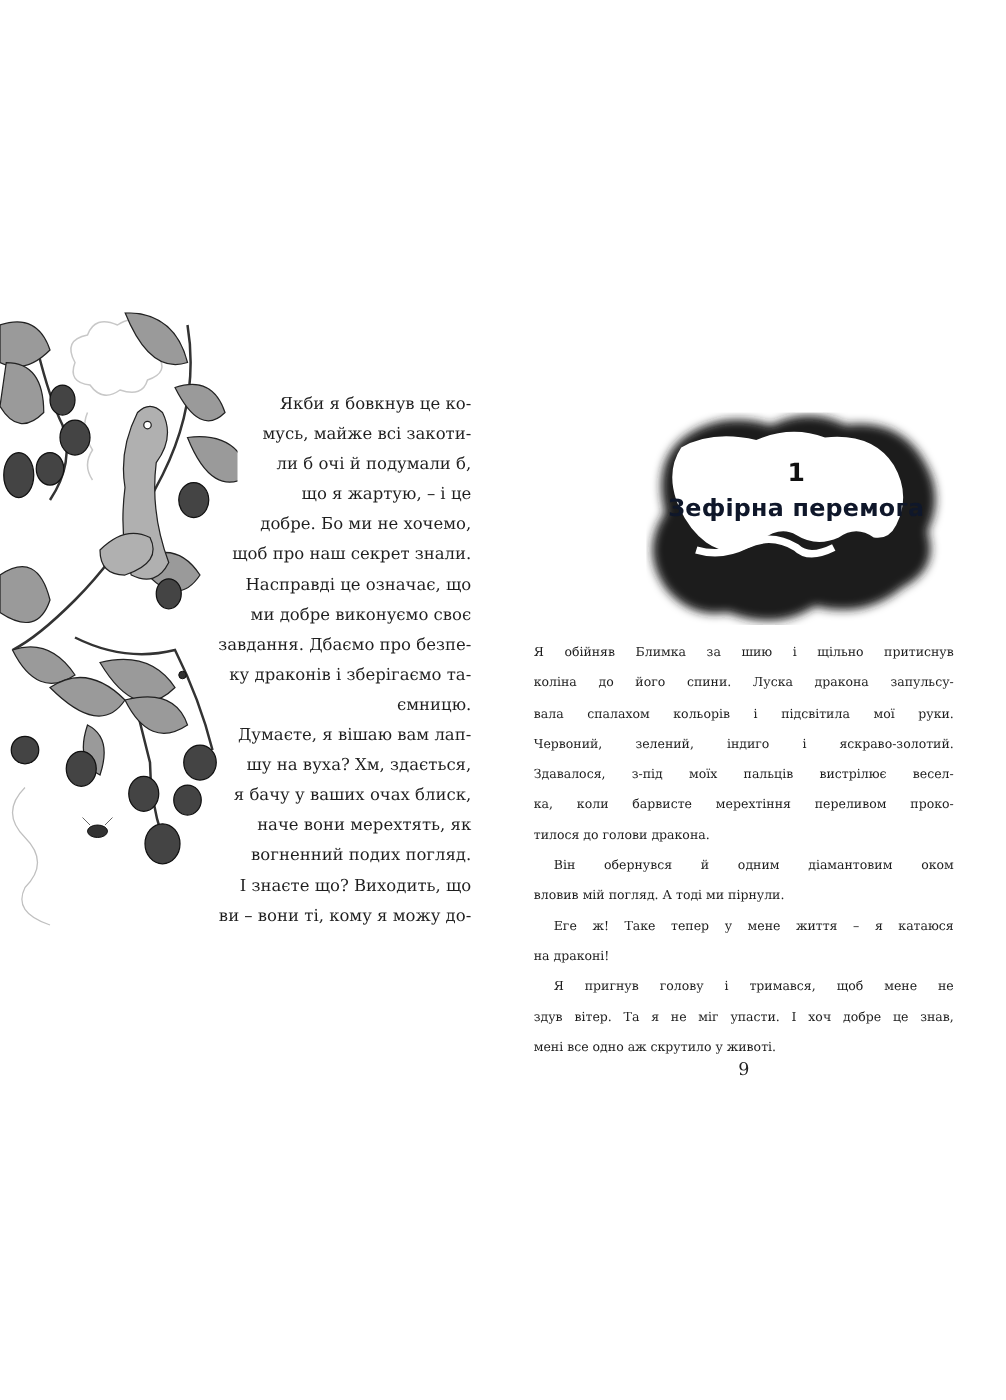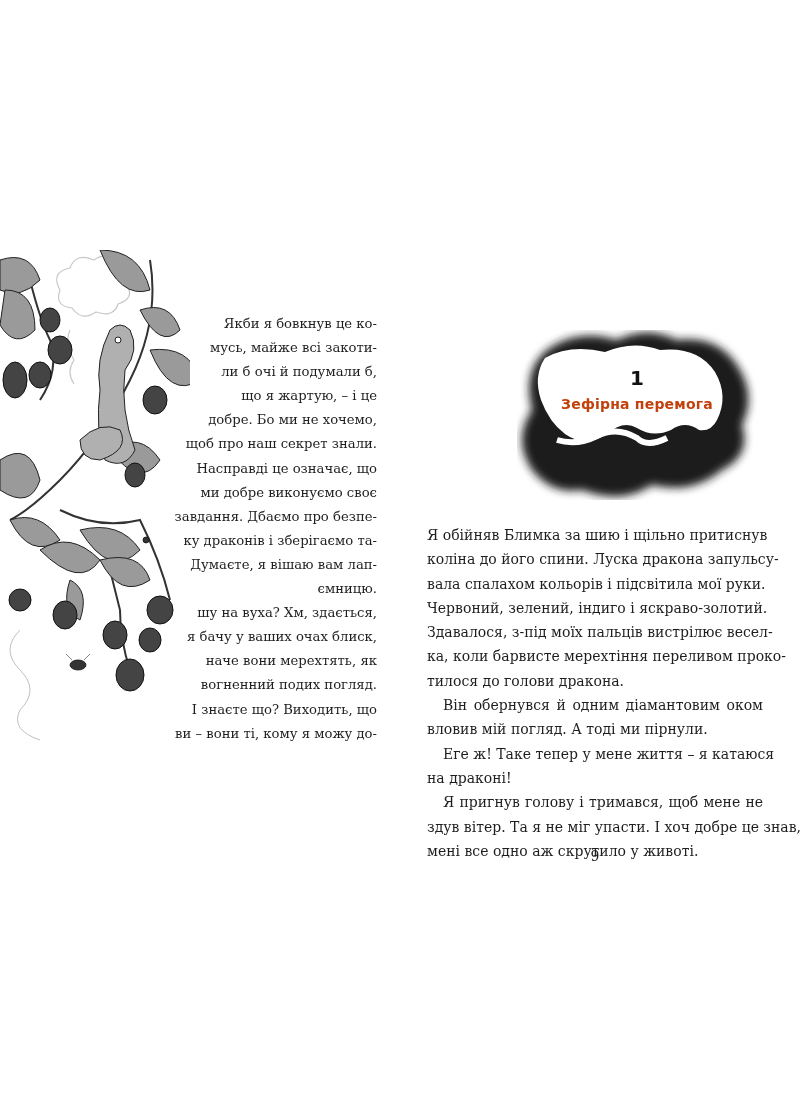--- a/index.html
+++ b/index.html
@@ -16,25 +16,25 @@
   .left-text .line { display: block; white-space: nowrap; }
   .right-page { position: absolute; left: 427px; top: 0; width: 336px; height: 1120px; }
   .chapter-badge { position: absolute; left: 90px; top: 330px; width: 240px; height: 170px; }
   .chapter-badge svg { position: absolute; left: 0; top: 0; }
   .chapter-number {
     position: absolute; left: 0; width: 100%; top: 36px; text-align: center;
     font-family: "DejaVu Sans", "Liberation Sans", sans-serif; font-weight: bold; font-size: 20px; color: #111;
   }
   .chapter-title {
     position: absolute; left: 0; width: 100%; top: 66px; text-align: center;
-    font-family: "DejaVu Sans", "Liberation Sans", sans-serif; font-weight: bold; font-size: 14px; color: #c2410c; letter-spacing: 0.2px;
+    font-family: "DejaVu Sans", "Liberation Sans", sans-serif; font-weight: bold; font-size: 19px; color: #0f172a; letter-spacing: 0.2px;
   }
   .body-text {
     position: absolute; left: 0; top: 511px; width: 336px;
-    font-size: 14px; line-height: 24.3px; text-align: justify; margin-top: 12px;
+    font-size: 10px; line-height: 24.3px; text-align: justify;
   }
   .body-text .line { display: block; white-space: nowrap; text-align-last: justify; }
   .body-text .line.last { text-align-last: left; }
   .body-text .indent { text-indent: 16px; }
   .page-number {
     position: absolute; left: 0; width: 336px; top: 848px; text-align: center;
     font-size: 14px; color: #222;
   }
 </style>
 </head>
@@ -107,22 +107,22 @@
     <span class="line">Якби я бовкнув це ко-</span>
     <span class="line">мусь, майже всі закоти-</span>
     <span class="line">ли б очі й подумали б,</span>
     <span class="line">що я жартую, – і це</span>
     <span class="line">добре. Бо ми не хочемо,</span>
     <span class="line">щоб про наш секрет знали.</span>
     <span class="line">Насправді це означає, що</span>
     <span class="line">ми добре виконуємо своє</span>
     <span class="line">завдання. Дбаємо про безпе-</span>
     <span class="line">ку драконів і зберігаємо та-</span>
+    <span class="line">ємницю.</span>
     <span class="line">Думаєте, я вішаю вам лап-</span>
-    <span class="line">ємницю.</span>
     <span class="line">шу на вуха? Хм, здається,</span>
     <span class="line">я бачу у ваших очах блиск,</span>
     <span class="line">наче вони мерехтять, як</span>
     <span class="line">вогненний подих погляд.</span>
     <span class="line">І знаєте що? Виходить, що</span>
     <span class="line">ви – вони ті, кому я можу до-</span>
   </div>
 
   <div class="right-page">
     <div class="chapter-badge">

